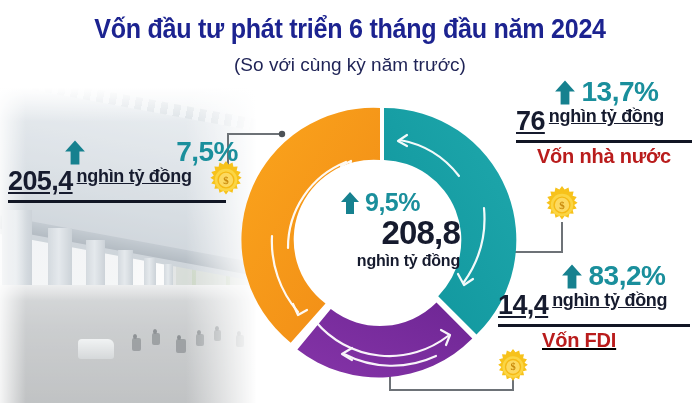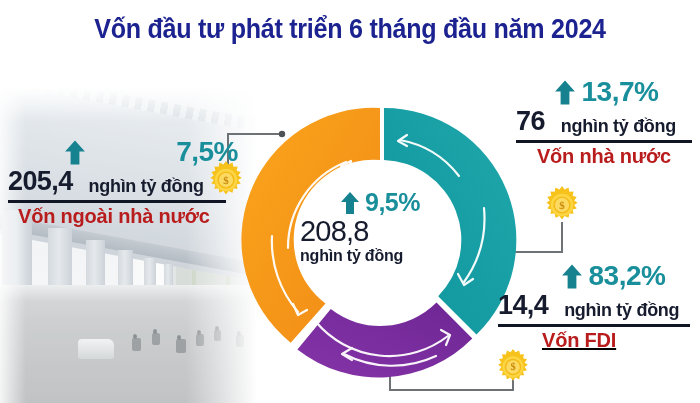--- a/index.html
+++ b/index.html
@@ -64,21 +64,21 @@
   }
 
   
   #donut{position:absolute;left:240px;top:100px;width:280px;height:280px;}
 
   
   .stat{position:absolute;}
   .pct-row{display:flex;align-items:center;gap:6px;white-space:nowrap;}
   .arrow{display:block;}
   .pct{font-size:28px;font-weight:bold;color:#1a8f9c;letter-spacing:-.5px;line-height:1;}
-  .amount-row{display:flex;align-items:flex-end;gap:16px;white-space:nowrap;color:#161b2e;}
+  .amount-row{display:flex;align-items:flex-start;gap:4px;white-space:nowrap;color:#161b2e;text-decoration:underline;}
   .amt-num{font-size:27px;font-weight:bold;letter-spacing:-.6px;}
   .amt-unit{font-size:18px;font-weight:bold;letter-spacing:-.3px;}
   .rule{height:3px;background:#111624;margin:3px 0 2px;}
   .label{font-size:20px;font-weight:bold;color:#b91c1c;white-space:nowrap;letter-spacing:-.2px;}
 
   
   #stat-nonstate{left:8px;top:138px;width:230px;}
   #stat-nonstate .pct-row{justify-content:space-between;padding-left:56px;}
   #stat-nonstate .amount-row{justify-content:flex-start;}
   #stat-nonstate .rule{width:218px;}
@@ -93,25 +93,25 @@
 
   
   #stat-fdi{left:498px;top:262px;width:200px;}
   #stat-fdi .pct-row{justify-content:center;padding-left:30px;}
   #stat-fdi .amount-row{justify-content:flex-start;}
   #stat-fdi .rule{width:192px;}
   #stat-fdi .fdi-label-row{display:flex;align-items:center;gap:6px;padding-left:44px;text-decoration:underline;}
 
   
   #center-stat{
-    position:absolute;left:300px;top:190px;width:160px;text-align:left;
+    position:absolute;left:300px;top:190px;width:160px;text-align:right;
   }
   #center-stat .pct-row{justify-content:center;gap:5px;}
   #center-stat .pct{font-size:25px;}
-  .ctr-num{font-size:29px;font-weight:normal;color:#161b2e;letter-spacing:-.8px;line-height:1.12;}
+  .ctr-num{font-size:33px;font-weight:bold;color:#161b2e;letter-spacing:-.8px;line-height:1.12;}
   .ctr-unit{font-size:16px;font-weight:bold;color:#161b2e;letter-spacing:-.2px;}
 
   
   .conn{position:absolute;}
   .coin{position:absolute;}
 </style>
 </head>
 <body>
 
 <div id="infographic">
@@ -146,20 +146,21 @@
     <div class="ph-moto" style="left:214px;bottom:62px;width:7px;height:11px;"></div>
     <div class="ph-moto" style="left:236px;bottom:56px;width:8px;height:12px;"></div>
     <div class="ph-moto" style="left:256px;bottom:60px;width:7px;height:11px;"></div>
 
     <div class="ph-fade-t"></div>
     <div class="ph-fade-l"></div>
     <div class="ph-fade-r"></div>
   </div>
 
   <div class="title">Vốn đầu tư phát triển 6 tháng đầu năm 2024</div>
+  <div class="subtitle">(So với cùng kỳ năm trước)</div>
 
   <svg class="conn" style="left:0;top:0;" width="700" height="403" viewBox="0 0 700 403">
 
     <polyline points="282,134 228,134 228,168" fill="none" stroke="#6d7277" stroke-width="2"></polyline>
     <circle cx="282" cy="134" r="3.2" fill="#4d5256"></circle>
 
     <polyline points="512,252 562,252 562,222" fill="none" stroke="#6d7277" stroke-width="2"></polyline>
     <circle cx="512" cy="252" r="3.2" fill="#4d5256"></circle>
 
     <polyline points="390,368 390,390 513,390 513,368" fill="none" stroke="#6d7277" stroke-width="2"></polyline>
@@ -274,21 +275,20 @@
       <svg class="arrow" width="22" height="27" viewBox="0 0 20 24">
         <path d="M10,1 L19,11 L14,11 L14,23 L6,23 L6,11 L1,11 Z" fill="#16818F"></path>
       </svg>
       <span class="pct">7,5%</span>
     </div>
     <div class="amount-row">
       <span class="amt-num">205,4</span>
       <span class="amt-unit">nghìn tỷ đồng</span>
     </div>
     <div class="rule"></div>
-    <div class="label">Vốn ngoài nhà nước</div>
   </div>
 
   <div class="stat" id="stat-state">
     <div class="pct-row">
       <svg class="arrow" width="22" height="27" viewBox="0 0 20 24">
         <path d="M10,1 L19,11 L14,11 L14,23 L6,23 L6,11 L1,11 Z" fill="#16818F"></path>
       </svg>
       <span class="pct">13,7%</span>
     </div>
     <div class="amount-row">

